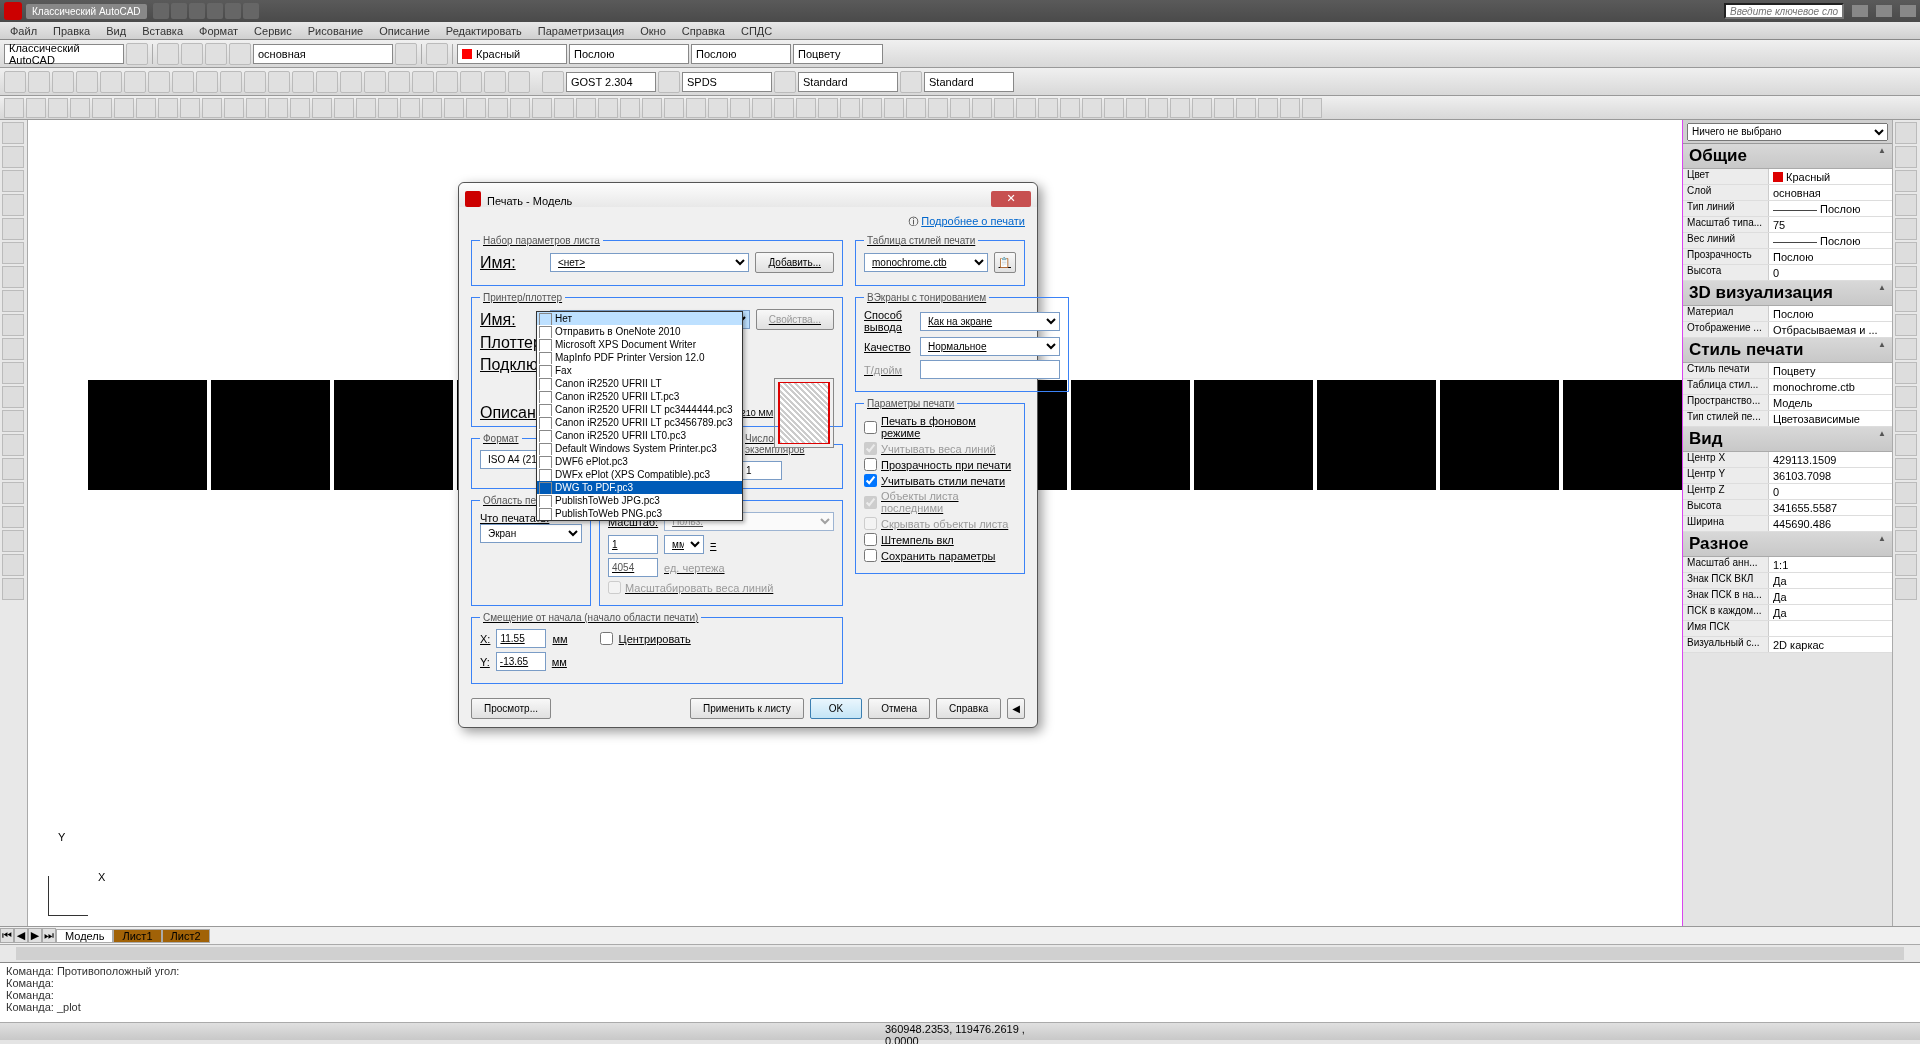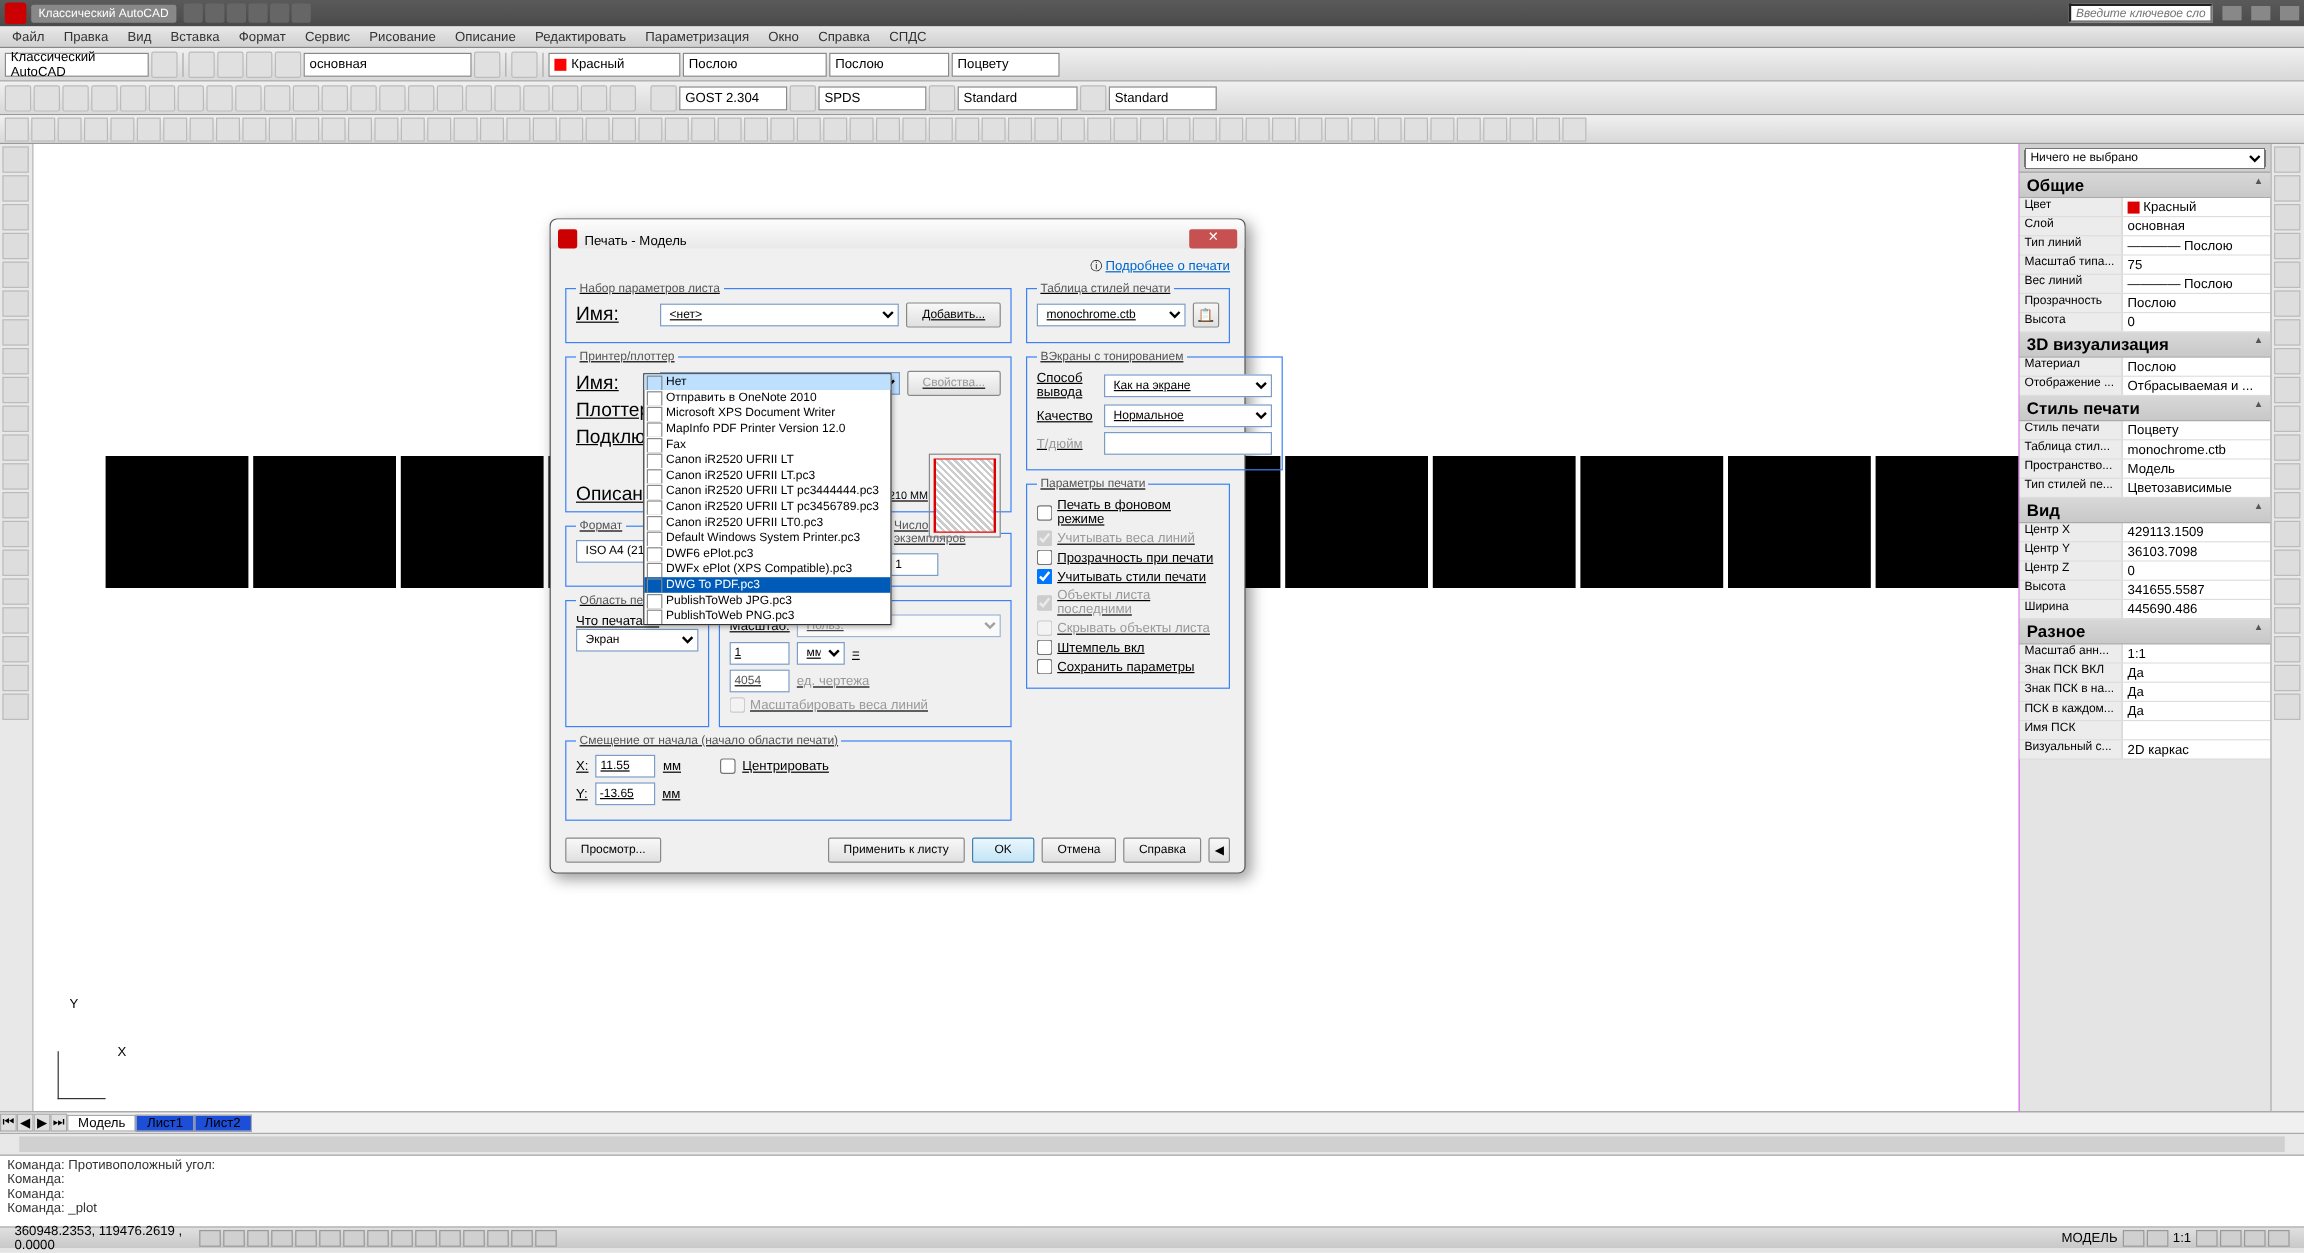--- a/index.html
+++ b/index.html
@@ -28,33 +28,33 @@
 .canvas { flex: 1; background: #fff; position: relative; }
 .canvas .drawing { position: absolute; top: 260px; left: 60px; right: 0; height: 110px; display: flex; gap: 4px; }
 .canvas .drawing div { background: #000; flex: 1; }
 .canvas .ucs { position: absolute; bottom: 10px; left: 20px; font-family: monospace; font-size: 10px; }
 .canvas .ucs .y { position: absolute; top: -45px; left: 10px; }
 .canvas .ucs .x { position: absolute; top: -5px; left: 50px; }
 .canvas .ucs .axis { width: 40px; height: 40px; border-left: 1px solid #333; border-bottom: 1px solid #333; }
 .props { width: 210px; background: #e4e4e4; border-left: 1px solid #d946ef; display: flex; flex-direction: column; }
 .props .hdr { height: 24px; background: #d0d0d0; display: flex; align-items: center; padding: 0 4px; border-bottom: 1px solid #999; }
 .props .hdr select { flex: 1; height: 18px; font-size: 10px; }
-.props .section { background: linear-gradient(to bottom, #d8d8d8, #c8c8c8); padding: 2px 6px; font-weight: bold; font-size: 14px; border-bottom: 1px solid #aaa; position: relative; }
+.props .section { background: linear-gradient(to bottom, #d8d8d8, #c8c8c8); padding: 2px 6px; font-weight: bold; font-size: 17px; border-bottom: 1px solid #aaa; position: relative; }
 .props .section::after { content: '▲'; position: absolute; right: 6px; font-size: 8px; color: #555; }
 .props .row { display: flex; border-bottom: 1px solid #ddd; height: 16px; }
 .props .row .k { width: 86px; padding: 0 4px; background: #ececec; font-size: 10px; overflow: hidden; white-space: nowrap; border-right: 1px solid #ccc; }
 .props .row .v { flex: 1; padding: 0 4px; background: #fff; font-size: 10px; overflow: hidden; white-space: nowrap; display: flex; align-items: center; }
 .props .row .v .sw { width: 10px; height: 10px; margin-right: 3px; }
 .layouttabs { height: 18px; background: #f0f0f0; display: flex; align-items: center; border-top: 1px solid #999; font-size: 10px; position: relative; }
 .layouttabs .nav { display: flex; }
 .layouttabs .nav span { width: 14px; text-align: center; border: 1px solid #aaa; background: #e0e0e0; }
 .layouttabs .tab { padding: 0 8px; border: 1px solid #aaa; background: #fff; }
-.layouttabs .tab.inactive { background: #1d4ed8; }
+.layouttabs .tab.inactive { background: #a16207; }
 .cmdline { height: 60px; background: #fff; border-top: 1px solid #888; font-family: 'Courier New', monospace; font-size: 11px; padding: 2px 6px; color: #333; overflow:hidden; }
-.statusbar { height: 18px; background: linear-gradient(to bottom, #e0e0e0, #c8c8c8); display: flex; align-items: center; padding: 0 12px; font-size: 10px; gap: 4px; border-top: 1px solid #aaa; }
+.statusbar { height: 18px; background: linear-gradient(to bottom, #e0e0e0, #c8c8c8); display: flex; align-items: center; padding: 0 0; font-size: 10px; gap: 4px; border-top: 1px solid #aaa; flex-direction: column; }
 .statusbar .coords { width: 150px; }
 .statusbar .btns { display: flex; gap: 2px; }
 .statusbar .btns span { width: 18px; height: 14px; background: #d0d0d0; border: 1px solid #999; }
 .statusbar .spacer { flex: 1; }
 
 .dialog { position: absolute; left: 458px; top: 182px; width: 580px; background: #f0f0f0; border: 1px solid #555; box-shadow: 4px 4px 12px rgba(0,0,0,0.4); border-radius: 6px; z-index: 100; }
 .dialog .dtitle { height: 24px; background: linear-gradient(to bottom, #fdfdfd, #e8e8e8); display: flex; align-items: flex-end; padding: 0 6px; border-radius: 6px 6px 0 0; }
 .dialog .dtitle .icon { width: 16px; height: 16px; background: #c00; border-radius: 2px; margin-right: 6px; }
 .dialog .dtitle .txt { flex: 1; font-size: 11px; }
 .dialog .dtitle .close { width: 40px; height: 16px; background: #c75050; color: #fff; text-align: center; border-radius: 2px; line-height: 14px; }

